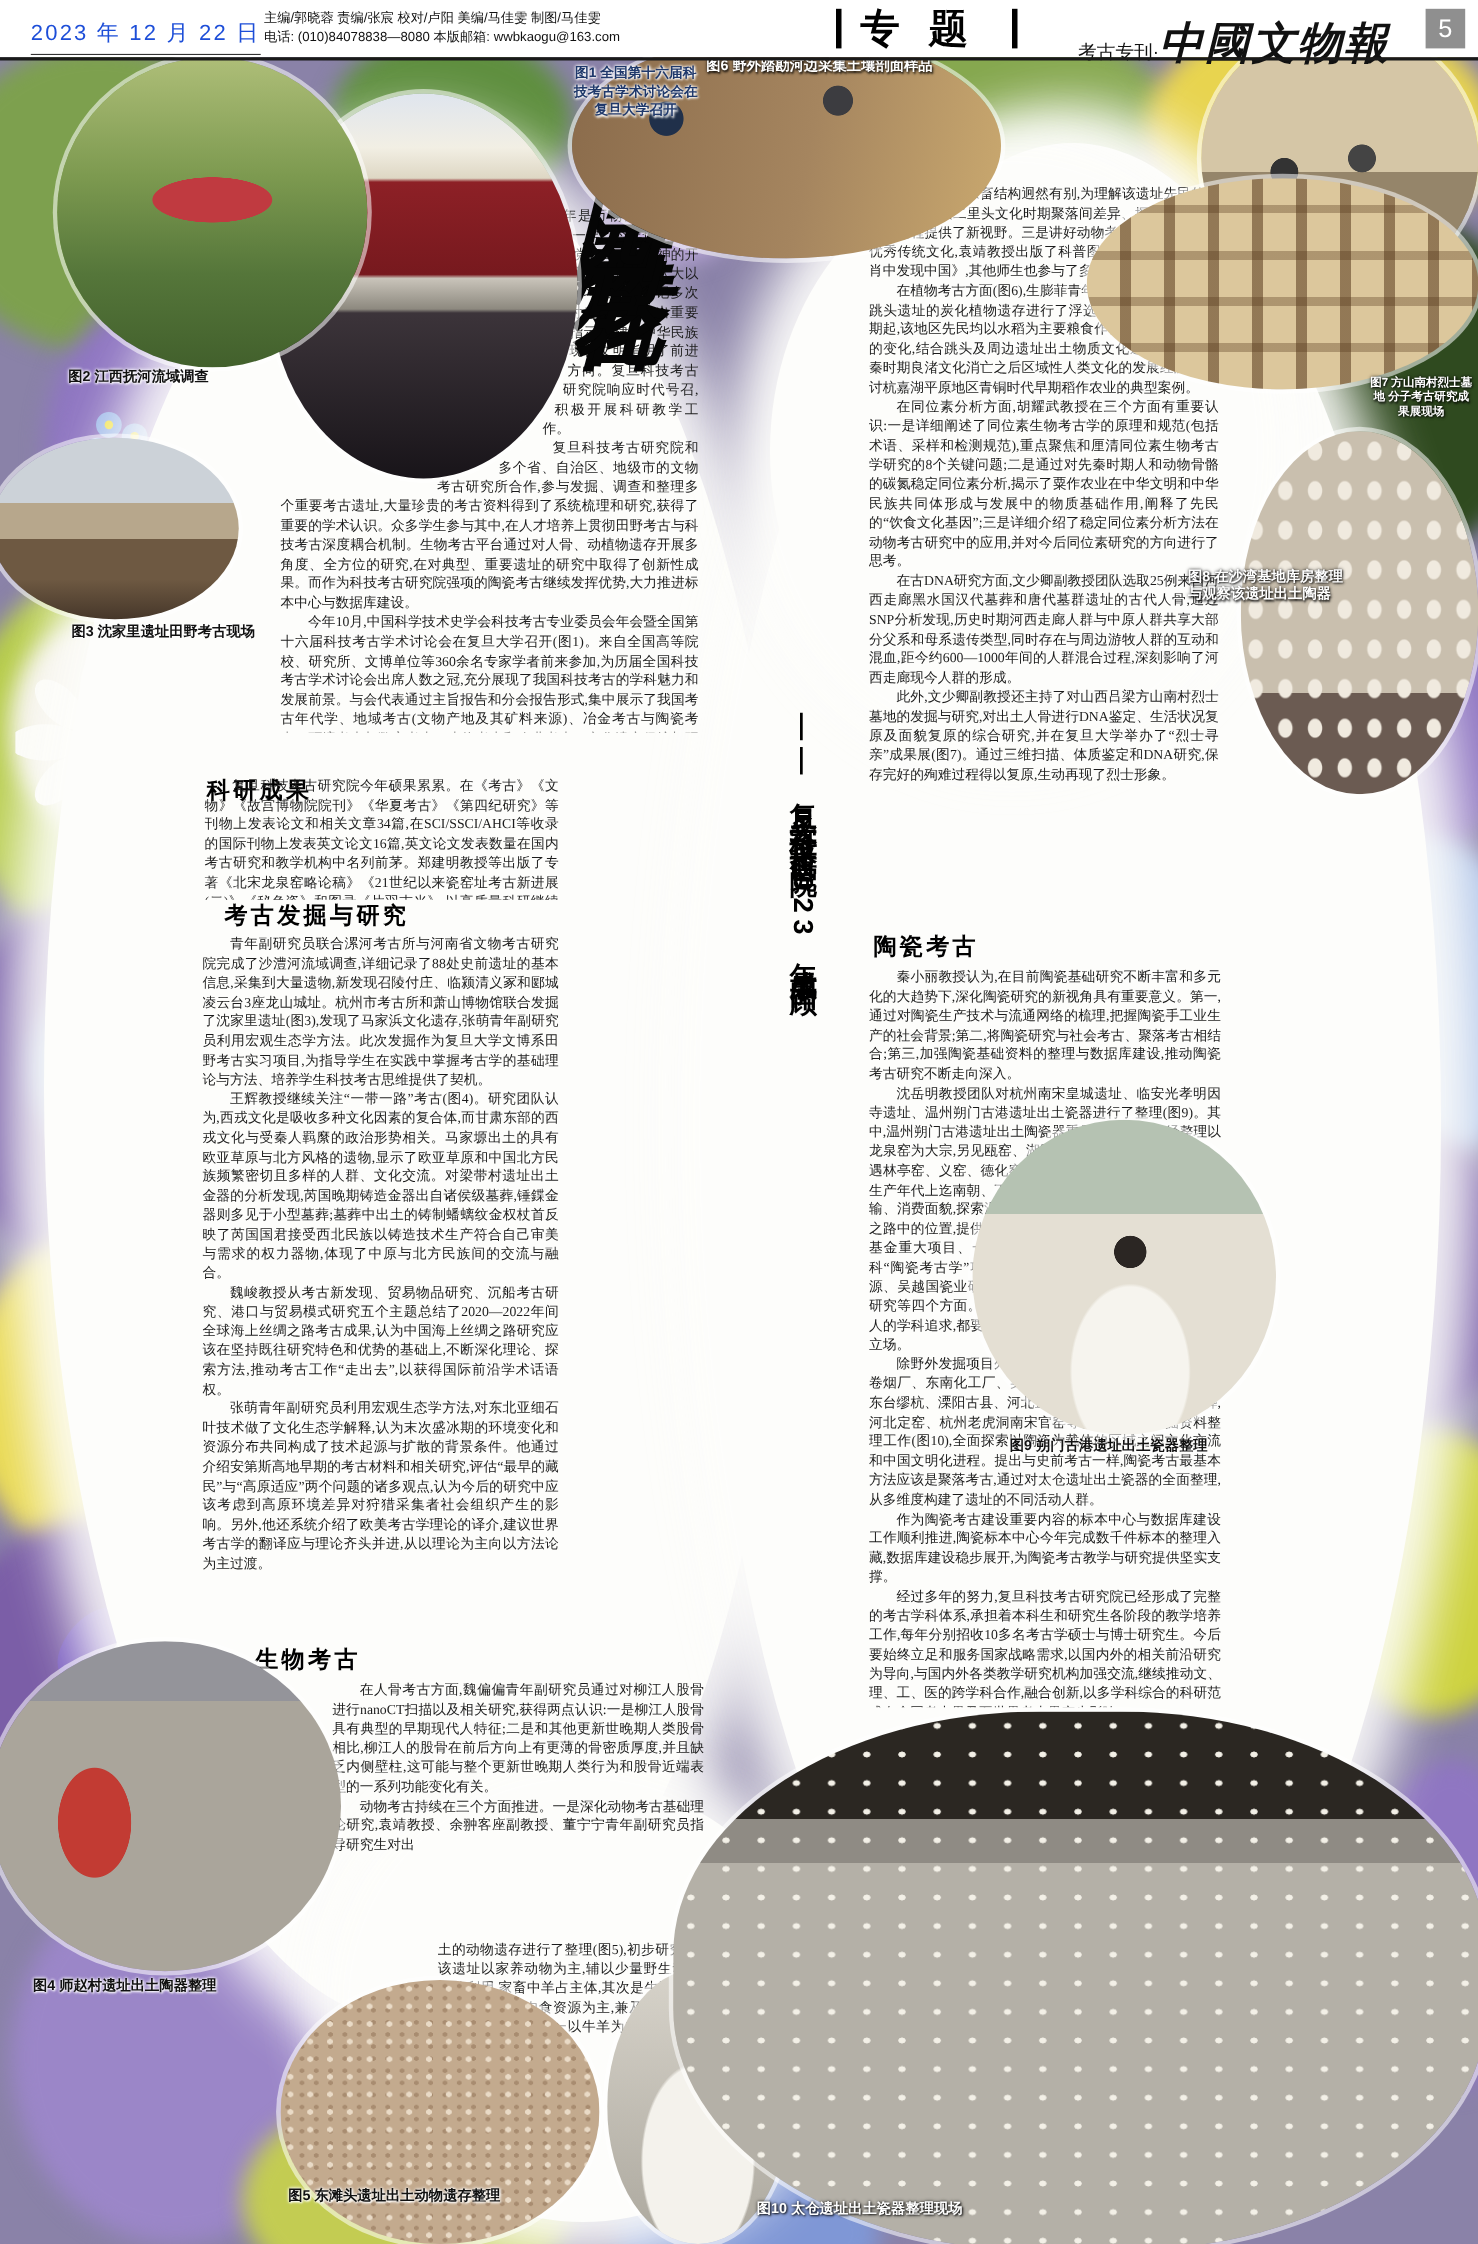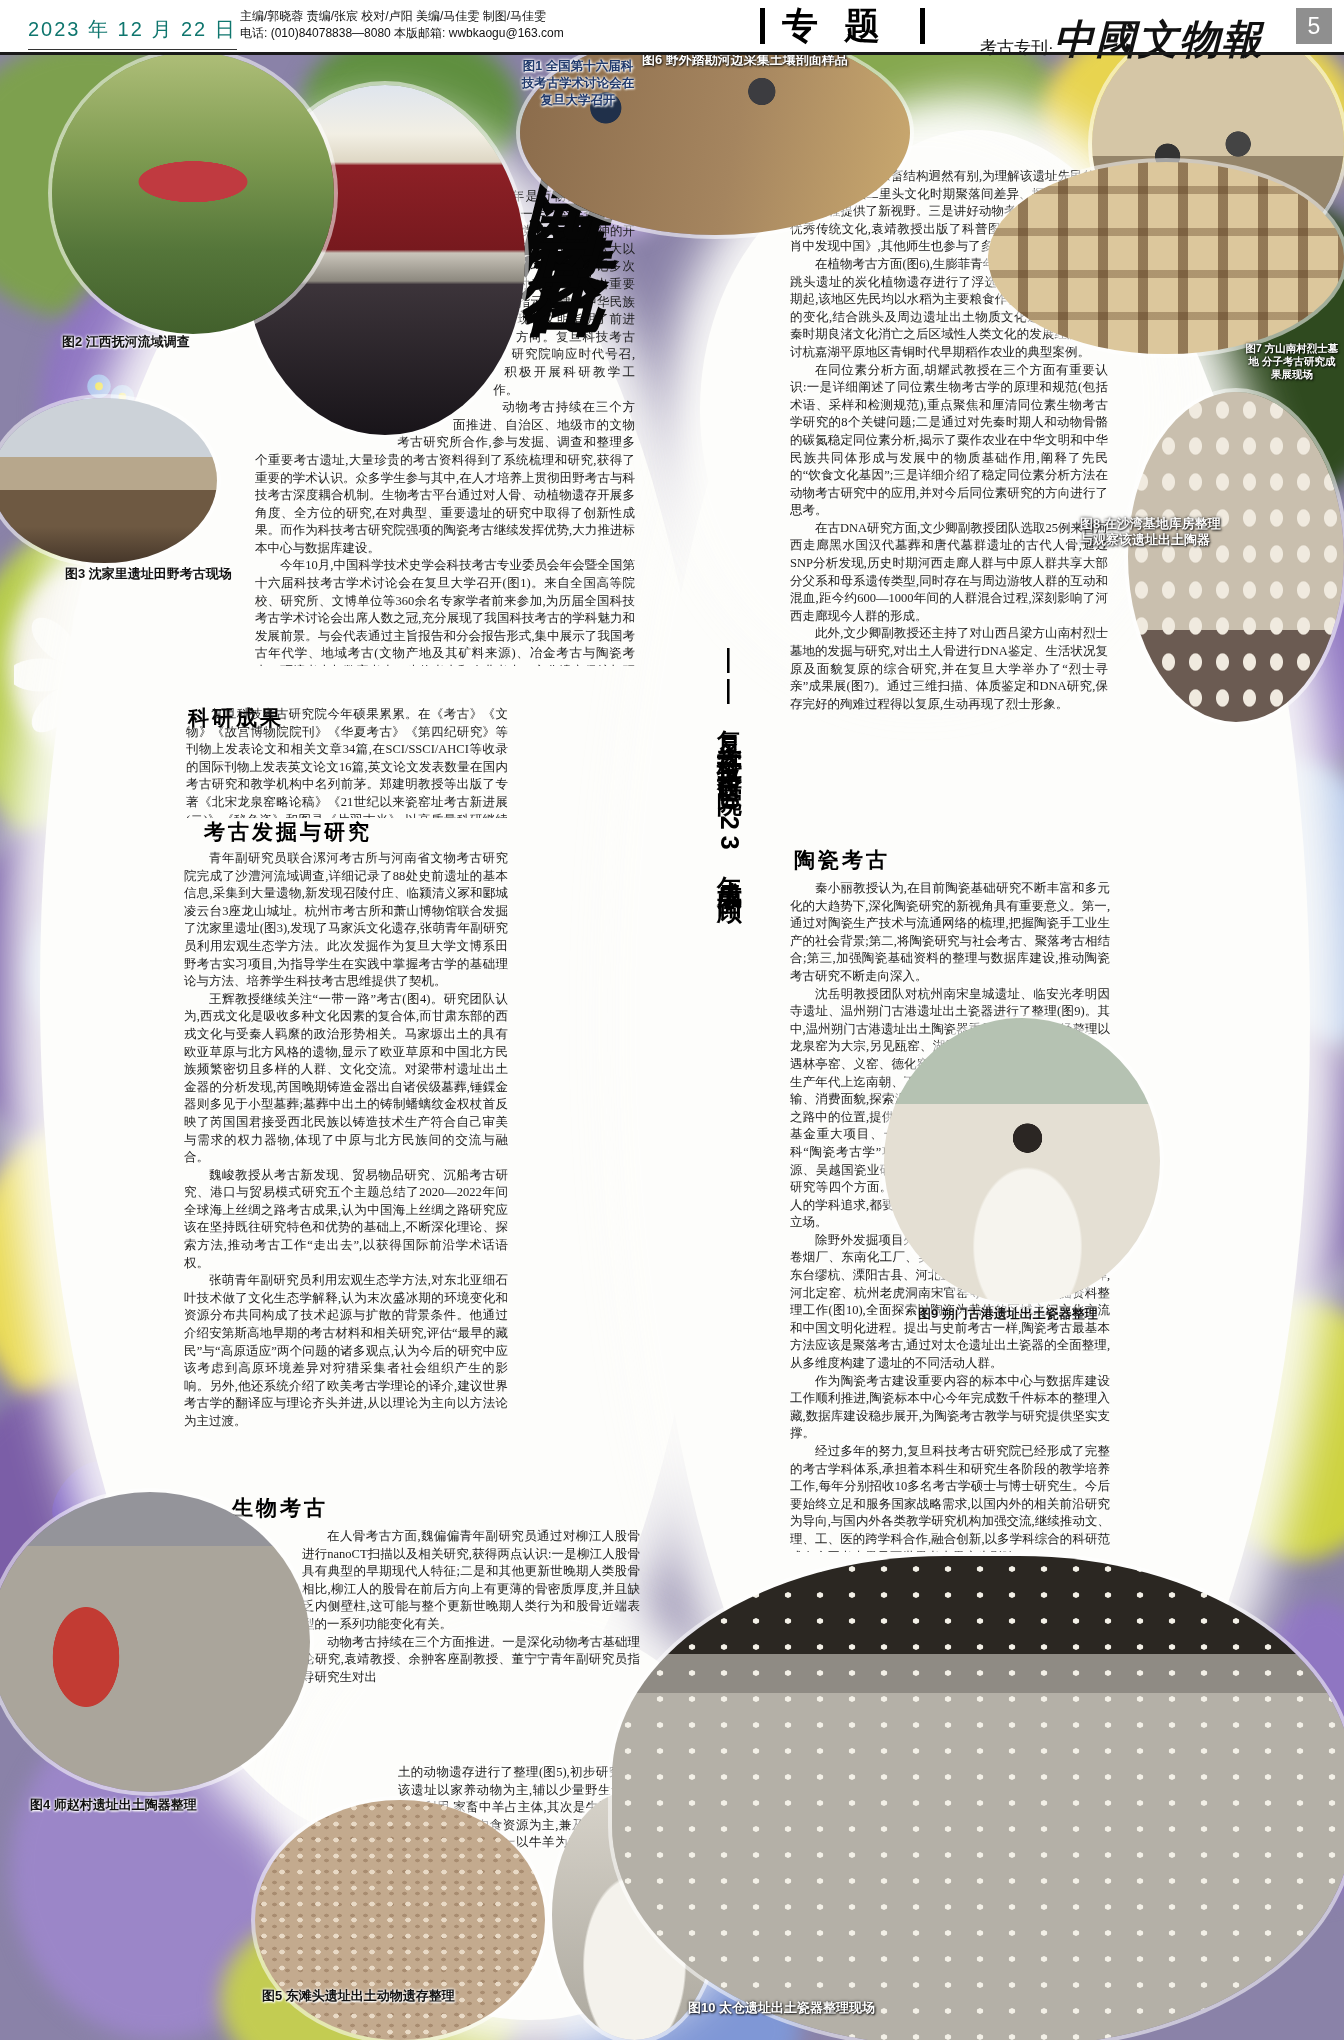--- a/index.html
+++ b/index.html
@@ -1,19 +1,19 @@
 <!DOCTYPE html>
 <html><head>
 <meta charset="utf-8">
 <style>
   html,body{margin:0;padding:0;}
   .page{position:relative;width:1344px;height:2040px;overflow:hidden;background:#8a82a8;font-family:"Liberation Sans",sans-serif;}
   
   .hdr{position:absolute;left:0;top:0;width:1344px;height:52px;background:#fff;z-index:30;}
-  .hdr .date{position:absolute;left:28px;top:16px;font-size:20px;color:#0f766e;letter-spacing:2px;border-bottom:1px solid #333;padding-bottom:6px;}
+  .hdr .date{position:absolute;left:28px;top:16px;font-size:20px;color:#1d4ed8;letter-spacing:2px;border-bottom:1px solid #333;padding-bottom:6px;}
   .hdr .credits{position:absolute;left:240px;top:8px;font-size:12px;color:#111;line-height:17px;}
   .hdr .bar{position:absolute;top:8px;width:5px;height:36px;background:#000;}
   .hdr .banner{position:absolute;left:782px;top:2px;font-size:36px;font-weight:900;color:#000;letter-spacing:26px;}
   .hdr .mast{position:absolute;left:980px;top:12px;font-size:17px;color:#111;}
   .hdr .mastname{font-family:"Liberation Serif",serif;font-weight:bold;font-style:italic;font-size:40px;letter-spacing:2px;}
   .hdr .pagenum{position:absolute;left:1296px;top:8px;width:36px;height:36px;background:#8f8f8f;color:#fff;font-size:23px;text-align:center;line-height:36px;}
   .hdr-rule{position:absolute;left:0;top:52px;width:1344px;height:3px;background:#1a1a1a;z-index:30;}
   
   .blob{position:absolute;border-radius:50%;filter:blur(10px);z-index:1;}
   .flower{position:absolute;z-index:2;}
@@ -143,21 +143,21 @@
     <div class="pagenum">5</div>
   </div>
   <div class="hdr-rule"></div>
 
   <div class="maintitle">百花齐放春满园</div>
   <div class="subtitle">——复旦大学科技考古研究院2023年成果回顾</div>
 
   <div class="col" style="left:255px;top:188px;width:380px;height:478px;">
     <div style="float:left;width:268px;height:252px;shape-outside:ellipse(50% 50% at 48% 48%);"></div>
     <p>2023年是万物复苏、欣欣向荣的一年。今年也是全面贯彻党的二十大精神的开局之年。党的十八大以来,习近平总书记多次对考古工作作出重要指示,为建设中华民族现代文明指明了前进方向。复旦科技考古研究院响应时代号召,积极开展科研教学工作。</p>
-    <p>动物考古持续在三个方面推进、自治区、地级市的文物考古研究所合作,参与发掘、调查和整理多个重要考古遗址,大量珍贵的考古资料得到了系统梳理和研究,获得了重要的学术认识。众多学生参与其中,在人才培养上贯彻田野考古与科技考古深度耦合机制。生物考古平台通过对人骨、动植物遗存开展多角度、全方位的研究,在对典型、重要遗址的研究中取得了创新性成果。而作为科技考古研究院强项的陶瓷考古继续发挥优势,大力推进标本中心与数据库建设。</p>
+    <p>复旦科技考古研究院和多个省、自治区、地级市的文物考古研究所合作,参与发掘、调查和整理多个重要考古遗址,大量珍贵的考古资料得到了系统梳理和研究,获得了重要的学术认识。众多学生参与其中,在人才培养上贯彻田野考古与科技考古深度耦合机制。生物考古平台通过对人骨、动植物遗存开展多角度、全方位的研究,在对典型、重要遗址的研究中取得了创新性成果。而作为科技考古研究院强项的陶瓷考古继续发挥优势,大力推进标本中心与数据库建设。</p>
     <p>今年10月,中国科学技术史学会科技考古专业委员会年会暨全国第十六届科技考古学术讨论会在复旦大学召开(图1)。来自全国高等院校、研究所、文博单位等360余名专家学者前来参加,为历届全国科技考古学术讨论会出席人数之冠,充分展现了我国科技考古的学科魅力和发展前景。与会代表通过主旨报告和分会报告形式,集中展示了我国考古年代学、地域考古(文物产地及其矿料来源)、冶金考古与陶瓷考古、环境考古与数字考古、生物考古和农业考古、文化遗产保护与研究等研究领域的最新进展,为科学诠释中华文明的内涵和价值,建设具有中国特色、中国风格、中国气派的考古学作出重要贡献。科技考古研究院作为本次会议的主要承办方,精心的安排与有序的组织工作受到与会代表的一致好评。共有14名师生在会议上进行了口头报告,两名研究生获得优秀学生学术报告奖。</p>
   </div>
 
   <h3 class="sec" style="left:188px;top:704px;text-align:center;">科研成果</h3>
   <div class="col" style="left:186px;top:706px;width:322px;height:112px;">
     <p>复旦科技考古研究院今年硕果累累。在《考古》《文物》《故宫博物院院刊》《华夏考古》《第四纪研究》等刊物上发表论文和相关文章34篇,在SCI/SSCI/AHCI等收录的国际刊物上发表英文论文16篇,英文论文发表数量在国内考古研究和教学机构中名列前茅。郑建明教授等出版了专著《北宋龙泉窑略论稿》《21世纪以来瓷窑址考古新进展(二)》《秘色瓷》和图录《片羽吉光》,以高质量科研继续擦亮复旦考古品牌,在世界舞台上讲好中国故事。</p>
   </div>
 
   <h3 class="sec" style="left:204px;top:818px;">考古发掘与研究</h3>
   <div class="col" style="left:184px;top:850px;width:324px;height:618px;">

